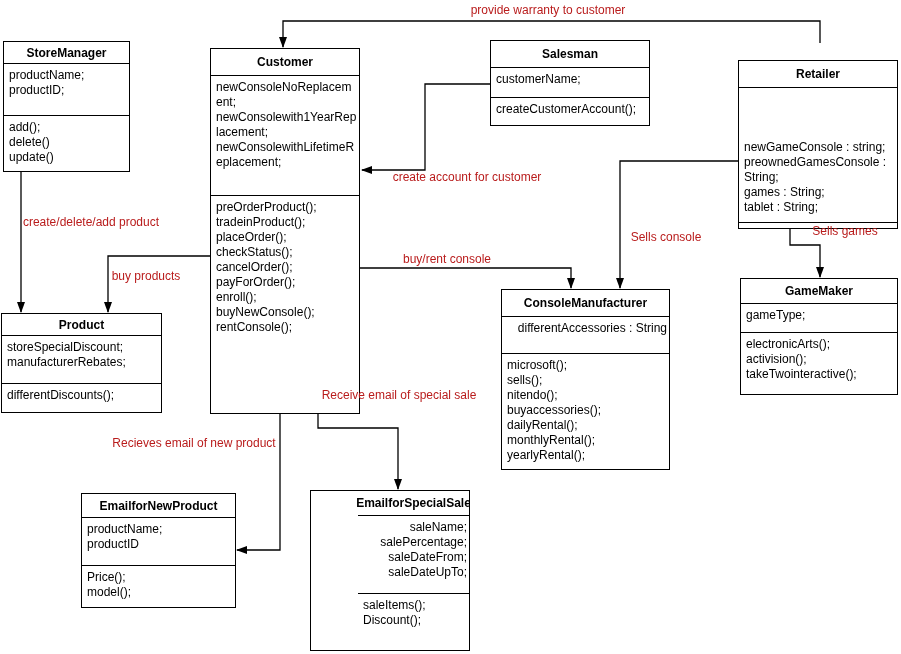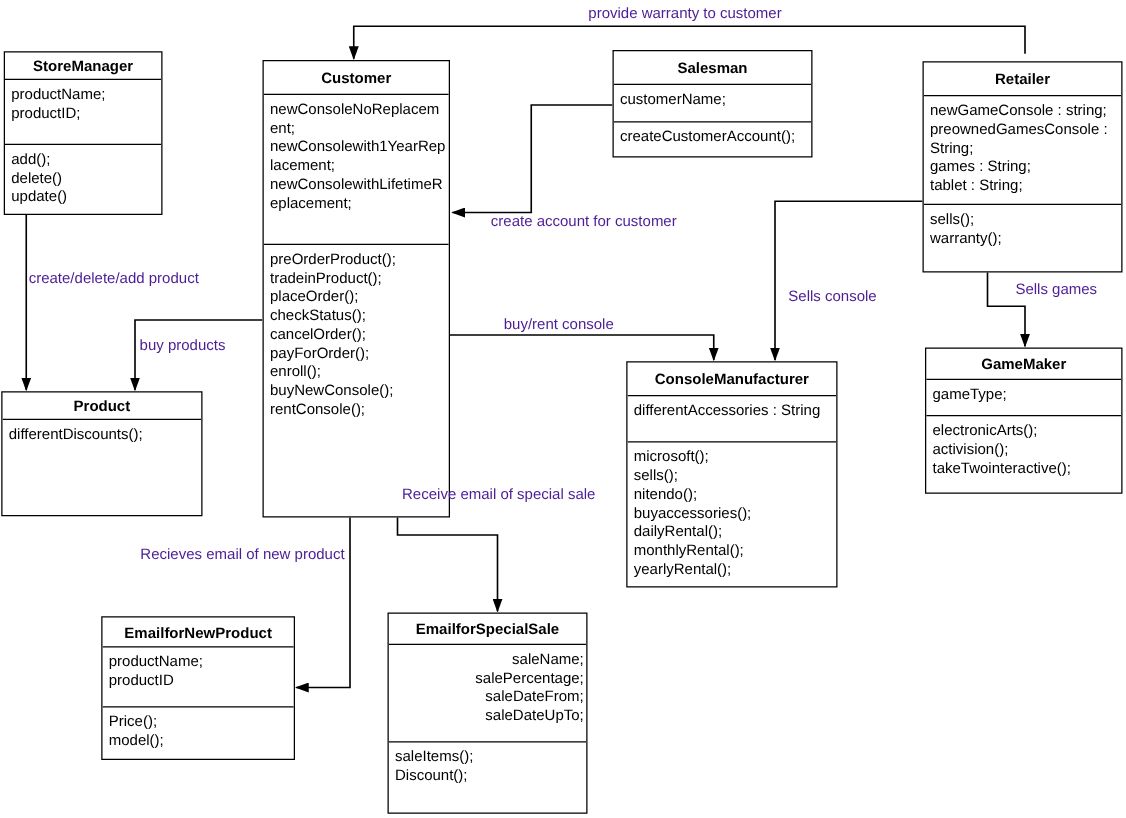--- a/index.html
+++ b/index.html
@@ -18,21 +18,21 @@
   }
   .uml-section {
     box-sizing:border-box; padding:4px 2px 0 5px;
     font-size:12px; line-height:15px; overflow:hidden;
   }
   .uml-attrs { border-bottom:1.3px solid #000000; }
   .member { overflow-wrap:anywhere; }
   .edge-line { fill:none; stroke:#000000; stroke-width:1.3; }
   .edge-label {
     position:absolute; transform:translate(-50%,-50%);
-    font-size:12px; white-space:nowrap; color:#4c1d95;
+    font-size:12px; white-space:nowrap; color:#b91c1c;
   }
 </style>
 </head>
 <body>
 
 <div id="canvas">
   <svg id="edge-svg" xmlns="http://www.w3.org/2000/svg">
     <defs>
       <marker id="arrowhead" markerUnits="userSpaceOnUse" markerWidth="11" markerHeight="8" refX="10" refY="4" orient="auto">
         <path d="M0,0 L11,4 L0,8 z" fill="#000000"></path>
@@ -82,42 +82,46 @@
       </div>
       <div class="uml-class" style="left: 490px; top: 40px; width: 160px; height: 86px;">
         <div class="uml-title" style="height: 27px;">Salesman</div>
         <div class="uml-section uml-attrs" style="height: 30px;">
           <div class="member">customerName;</div>
         </div>
         <div class="uml-section uml-methods">
           <div class="member">createCustomerAccount();</div>
         </div>
       </div>
-      <div class="uml-class" style="left: 738px; top: 49px; width: 160px; height: 169px;">
+      <div class="uml-class" style="left: 738px; top: 60px; width: 160px; height: 169px;">
         <div class="uml-title" style="height: 27px;">Retailer</div>
-        <div class="uml-section uml-attrs" style="height: 87px;">
+        <div class="uml-section uml-attrs" style="height: 87px; margin-top: 48px;">
           <div class="member">newGameConsole : string;</div>
           <div class="member">preownedGamesConsole : String;</div>
           <div class="member">games : String;</div>
           <div class="member">tablet : String;</div>
         </div>
         <div class="uml-section uml-methods">
           <div class="member">sells();</div>
           <div class="member">warranty();</div>
         </div>
       </div>
       <div class="uml-class" style="left: 1px; top: 313px; width: 161px; height: 100px;">
         <div class="uml-title" style="height: 22px;">Product</div>
+        <div class="uml-section uml-attrs" style="height: 48px;">
+          <div class="member">storeSpecialDiscount;</div>
+          <div class="member">manufacturerRebates;</div>
+        </div>
         <div class="uml-section uml-methods">
           <div class="member">differentDiscounts();</div>
         </div>
       </div>
       <div class="uml-class" style="left: 501px; top: 289px; width: 169px; height: 181px;">
         <div class="uml-title" style="height: 27px;">ConsoleManufacturer</div>
-        <div class="uml-section uml-attrs" style="height: 37px;">
+        <div class="uml-section uml-attrs" style="height: 37px; text-align: right;">
           <div class="member">differentAccessories : String</div>
         </div>
         <div class="uml-section uml-methods">
           <div class="member">microsoft();</div>
           <div class="member">sells();</div>
           <div class="member">nitendo();</div>
           <div class="member">buyaccessories();</div>
           <div class="member">dailyRental();</div>
           <div class="member">monthlyRental();</div>
           <div class="member">yearlyRental();</div>
@@ -138,21 +142,21 @@
         <div class="uml-title" style="height: 24px;">EmailforNewProduct</div>
         <div class="uml-section uml-attrs" style="height: 48px;">
           <div class="member">productName;</div>
           <div class="member">productID</div>
         </div>
         <div class="uml-section uml-methods">
           <div class="member">Price();</div>
           <div class="member">model();</div>
         </div>
       </div>
-      <div class="uml-class" style="left: 310px; top: 490px; width: 160px; height: 161px;">
+      <div class="uml-class" style="left: 310px; top: 490px; width: 160px; height: 161px; padding-left: 47px;">
         <div class="uml-title" style="height: 25px;">EmailforSpecialSale</div>
         <div class="uml-section uml-attrs" style="height: 78px; text-align: right;">
           <div class="member">saleName;</div>
           <div class="member">salePercentage;</div>
           <div class="member">saleDateFrom;</div>
           <div class="member">saleDateUpTo;</div>
         </div>
         <div class="uml-section uml-methods">
           <div class="member">saleItems();</div>
           <div class="member">Discount();</div>

